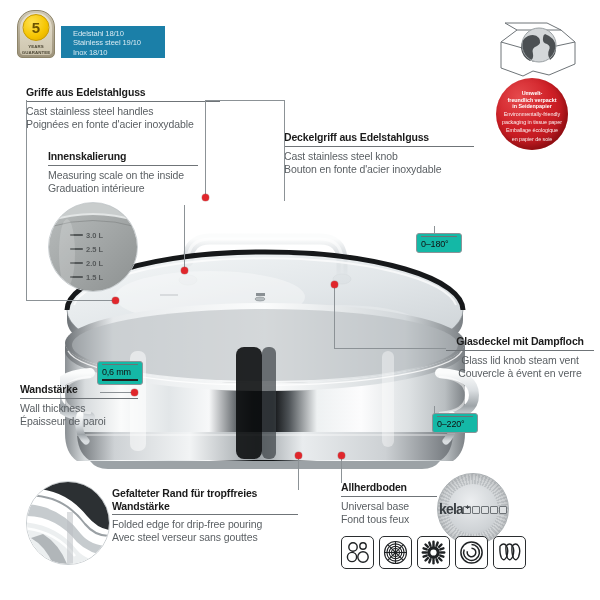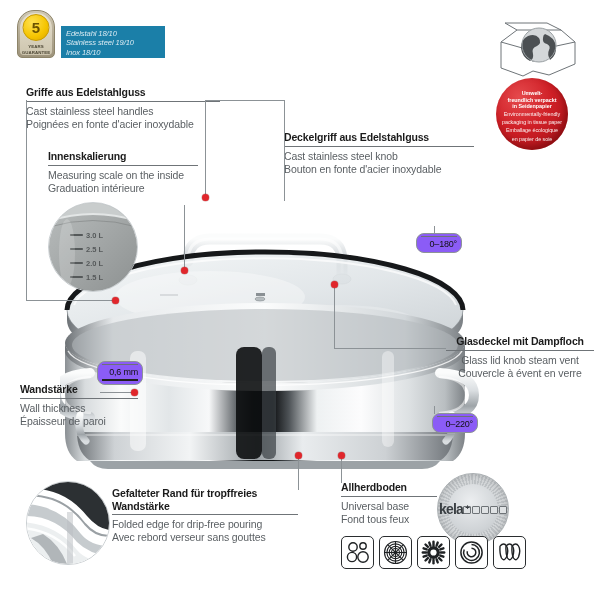--- a/index.html
+++ b/index.html
@@ -30,24 +30,24 @@
   .ln{position:absolute;background:#8c9296;}
   .ln.h{height:1px;}
   .ln.v{width:1px;}
 
   
   .dot{position:absolute;width:7px;height:7px;border-radius:50%;
        background:#e0262b;box-shadow:0 0 0 0.5px rgba(120,0,0,.35);}
 
   
   .chip{
-    position:absolute;background:#8b5cf6;border:1px solid #8d9397;
-    border-radius:8px;padding:2px 4px 3px 4px;
+    position:absolute;background:#14b8a6;border:1px solid #8d9397;
+    border-radius:3px;padding:2px 4px 3px 4px;
     font-size:9px;color:#111;font-weight:500;letter-spacing:-.2px;
-    line-height:10px;text-align:right;
+    line-height:10px;text-align:left;
   }
   .chip .bar{height:1.6px;background:#202020;margin-top:2px;}
   .chip .barT{height:1px;background:#6d7276;margin-bottom:2px;}
 
   
   #guarantee{position:absolute;left:17px;top:10px;width:38px;height:48px;}
   #guarantee .shield{
     position:absolute;inset:0;
     background:linear-gradient(180deg,#cfc8b4 0%,#b7ae97 45%,#9d937b 100%);
     border-radius:17px 17px 5px 5px;
@@ -71,23 +71,22 @@
     font-size:4.4px;font-weight:bold;color:#4e4836;line-height:5.4px;
     letter-spacing:.1px;
   }
 
   
   #matbox{
     position:absolute;left:61px;top:26px;width:104px;height:32px;
     background:#1b7fa8;
   }
   #matbox div{
-    font-size:7.6px;color:#d9eaf2;line-height:9.4px;padding-left:5px;
+    font-size:7.6px;color:#d9eaf2;line-height:9.4px;padding-left:12px;
     letter-spacing:-.1px;
-    font-style:italic;
   }
   #matbox div:first-child{padding-top:3px;}
   #ecoBox{position:absolute;left:487px;top:18px;width:92px;height:62px;}
   #ecoSeal{
     position:absolute;left:496px;top:78px;width:72px;height:72px;
     border-radius:50%;
     background:radial-gradient(circle at 32% 26%,#e5494c 0%,#cf1f26 45%,#a4131a 100%);
     box-shadow:inset -3px -4px 7px rgba(90,0,0,.45);
   }
   #ecoSeal .t{
@@ -415,21 +414,21 @@
   </div>
   <div class="ln v" style="left:434px;top:406px;height:8px;"></div>
 
   <div class="callout" style="left:112px;top:487px;">
     <div class="c-title wrap" style="width:182px;">
       <span>Gefalteter Rand für tropffreies</span>
       <span>Wandstärke</span>
     </div>
     <div class="rule" style="width:186px;margin:2px 0 3px 0;"></div>
     <div class="c-sub">Folded edge for drip-free pouring</div>
-    <div class="c-sub">Avec rebord verseur sans gouttes</div>
+    <div class="c-sub">Avec steel verseur sans gouttes</div>
   </div>
   <div class="ln v" style="left:298px;top:455px;height:35px;"></div>
   <div class="ln h" style="left:298px;top:455px;width:0;"></div>
   <div class="dot" style="left:295px;top:452px;"></div>
 
   <div class="callout" style="left:341px;top:481px;">
     <div class="c-title">Allherdboden</div>
     <div class="rule" style="width:96px;margin:2px 0 3px 0;"></div>
     <div class="c-sub">Universal base</div>
     <div class="c-sub">Fond tous feux</div>

